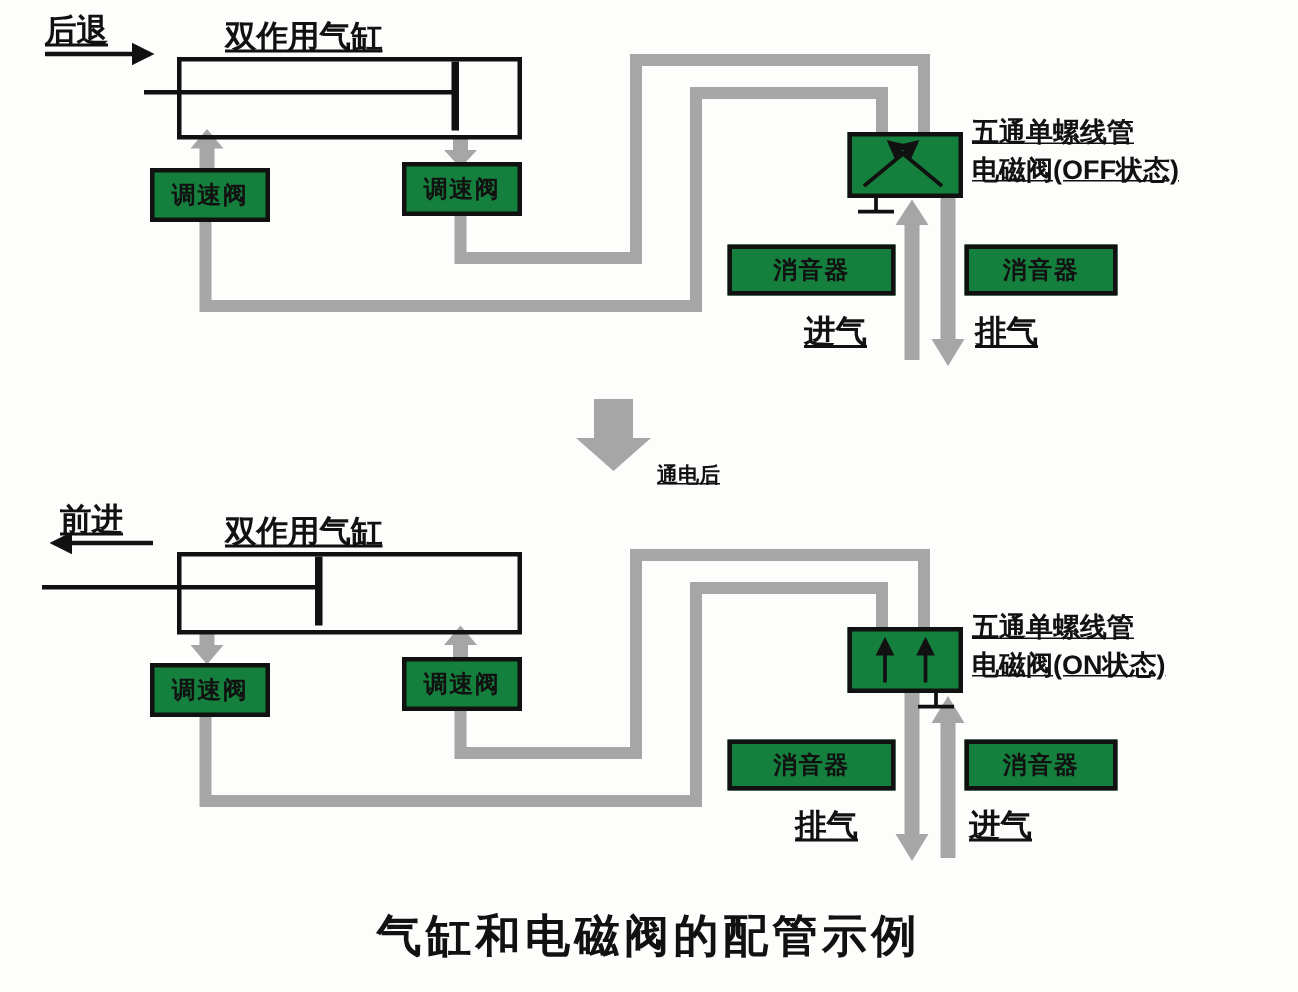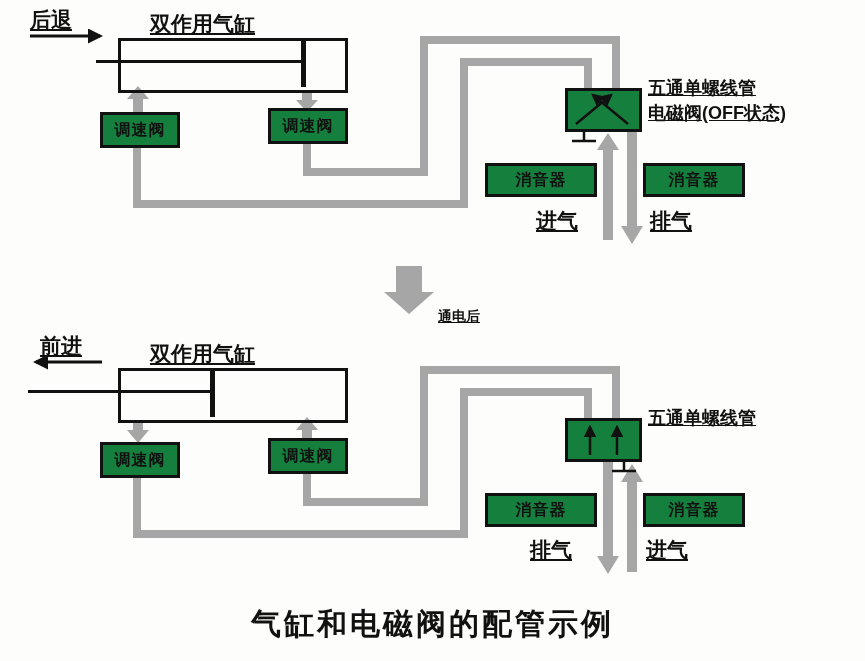--- a/index.html
+++ b/index.html
@@ -82,20 +82,21 @@
 
   <div class="cyl" style="left:118px;top:368px;width:224px;height:49px;"></div>
   <div class="bar" style="left:210px;top:371px;width:5px;height:46px;"></div>
   <div class="bar" style="left:28px;top:390px;width:185px;height:3px;"></div>
 
   <div class="box" style="left:100px;top:442px;width:74px;height:30px;">调速阀</div>
   <div class="box" style="left:268px;top:438px;width:74px;height:30px;">调速阀</div>
 
   <div class="box" style="left:565px;top:418px;width:71px;height:38px;"></div>
   <div class="lbl small" style="left:648px;top:406px;">五通单螺线管</div>
+  <div class="lbl small" style="left:648px;top:431px;">电磁阀(ON状态)</div>
 
   <div class="box" style="left:485px;top:493px;width:106px;height:28px;">消音器</div>
   <div class="box" style="left:643px;top:493px;width:96px;height:28px;">消音器</div>
 
   <div class="lbl" style="left:530px;top:536px;">排气</div>
   <div class="lbl" style="left:646px;top:536px;">进气</div>
 
   <div class="caption">气缸和电磁阀的配管示例</div>
 
   <svg class="layer" width="865" height="661" viewBox="0 0 865 661">

